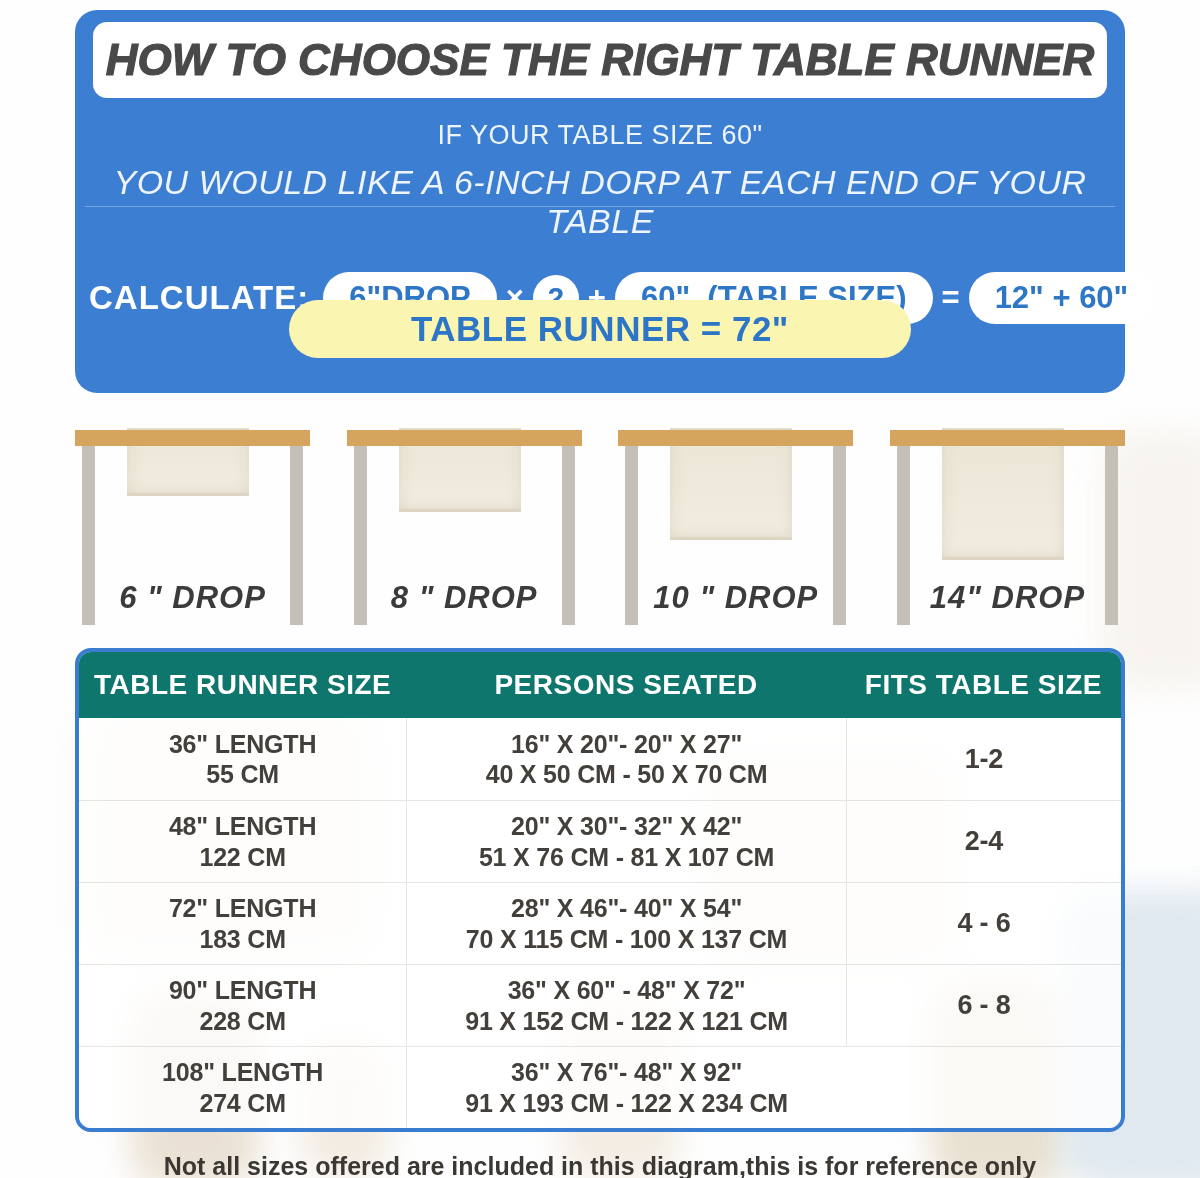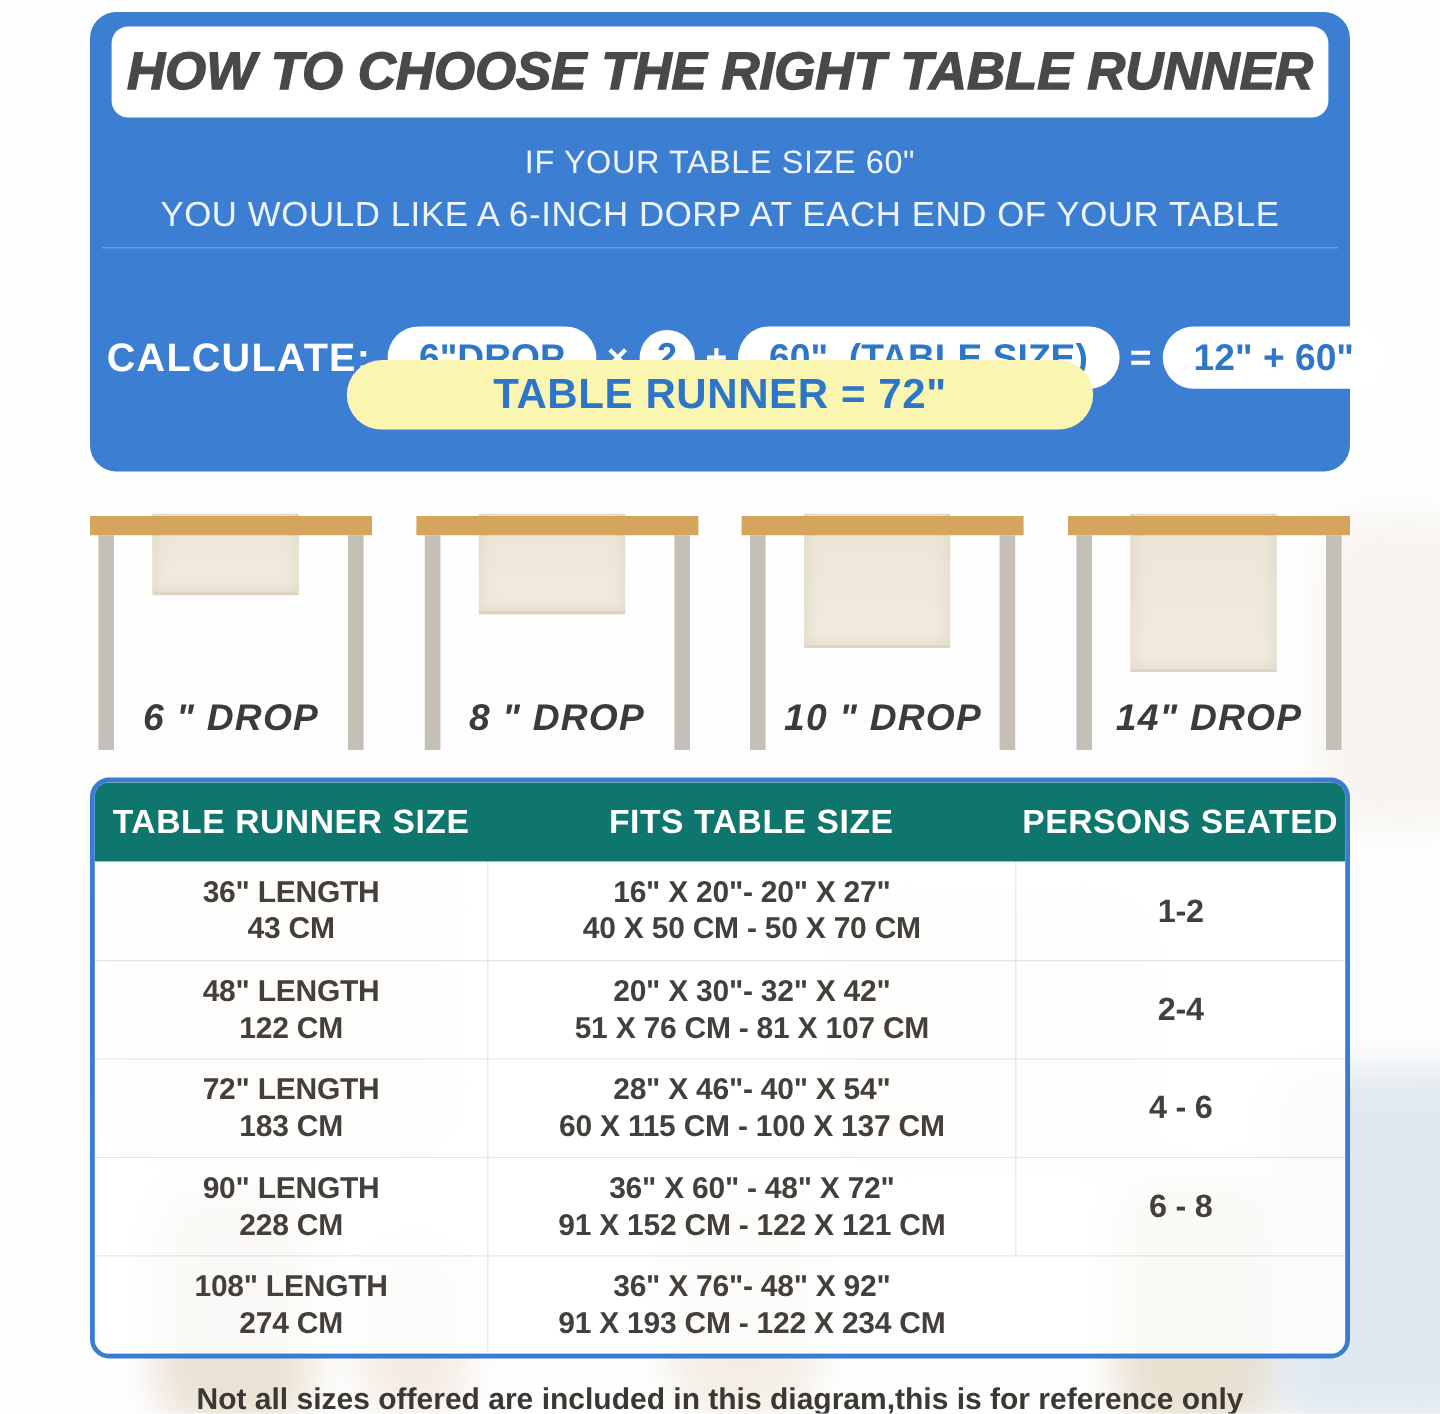--- a/index.html
+++ b/index.html
@@ -34,21 +34,21 @@
     background:#ffffff; border-radius:14px;
     display:flex; align-items:center; justify-content:center;
   }
   .title {
     font-size:44px; font-weight:bold; font-style:italic;
     color:#494949; -webkit-text-stroke:1.2px #494949;
     white-space:nowrap; letter-spacing:0;
   }
   .intro { position:absolute; top:110px; width:100%; text-align:center; color:#eef4fb; }
   .intro-line1 { font-size:27px; letter-spacing:.5px; }
-  .intro-line2 { font-size:29px; letter-spacing:.5px; margin-top:12px; }
+  .intro-line2 { font-size:34px; letter-spacing:.5px; margin-top:12px;font-style:italic; }
   .divider { position:absolute; top:196px; left:10px; right:10px; height:1px; background:rgba(255,255,255,.3); }
 
   .calc-row {
     position:absolute; top:222px; left:14px; right:14px; height:52px;
     display:flex; align-items:center; gap:9px;margin-top:40px;
   }
   .calc-label { color:#fff; font-weight:bold; font-size:33px; letter-spacing:1px; margin-right:5px; }
   .pill {
     background:#fff; color:#2e76c6; font-weight:bold; font-size:31px;
     height:52px; line-height:52px; padding:0 26px; border-radius:28px; white-space:pre;
@@ -178,28 +178,28 @@
     <div class="tabletop"></div>
     <div class="leg leg-left"></div>
     <div class="leg leg-right"></div>
     <div class="drop-label">14" DROP</div>
   </div>
 </div>
 
 <div class="size-table">
   <div class="thead">
     <div class="th">TABLE RUNNER SIZE</div>
+    <div class="th">PERSONS SEATED</div>
     <div class="th">FITS TABLE SIZE</div>
-    <div class="th">PERSONS SEATED</div>
   </div>
   <div class="tbody">
     <div class="tr">
       <div class="td">
         <div class="cell-line">36" LENGTH</div>
-        <div class="cell-line">43 CM</div>
+        <div class="cell-line">55 CM</div>
       </div>
       <div class="td">
         <div class="cell-line">16" X 20"- 20" X 27"</div>
         <div class="cell-line">40 X 50 CM - 50 X 70 CM</div>
       </div>
       <div class="td">
         <div class="cell-line persons">1-2</div>
       </div>
     </div>
     <div class="tr">
@@ -215,21 +215,21 @@
         <div class="cell-line persons">2-4</div>
       </div>
     </div>
     <div class="tr">
       <div class="td">
         <div class="cell-line">72" LENGTH</div>
         <div class="cell-line">183 CM</div>
       </div>
       <div class="td">
         <div class="cell-line">28" X 46"- 40" X 54"</div>
-        <div class="cell-line">60 X 115 CM - 100 X 137 CM</div>
+        <div class="cell-line">70 X 115 CM - 100 X 137 CM</div>
       </div>
       <div class="td">
         <div class="cell-line persons">4 - 6</div>
       </div>
     </div>
     <div class="tr">
       <div class="td">
         <div class="cell-line">90" LENGTH</div>
         <div class="cell-line">228 CM</div>
       </div>

